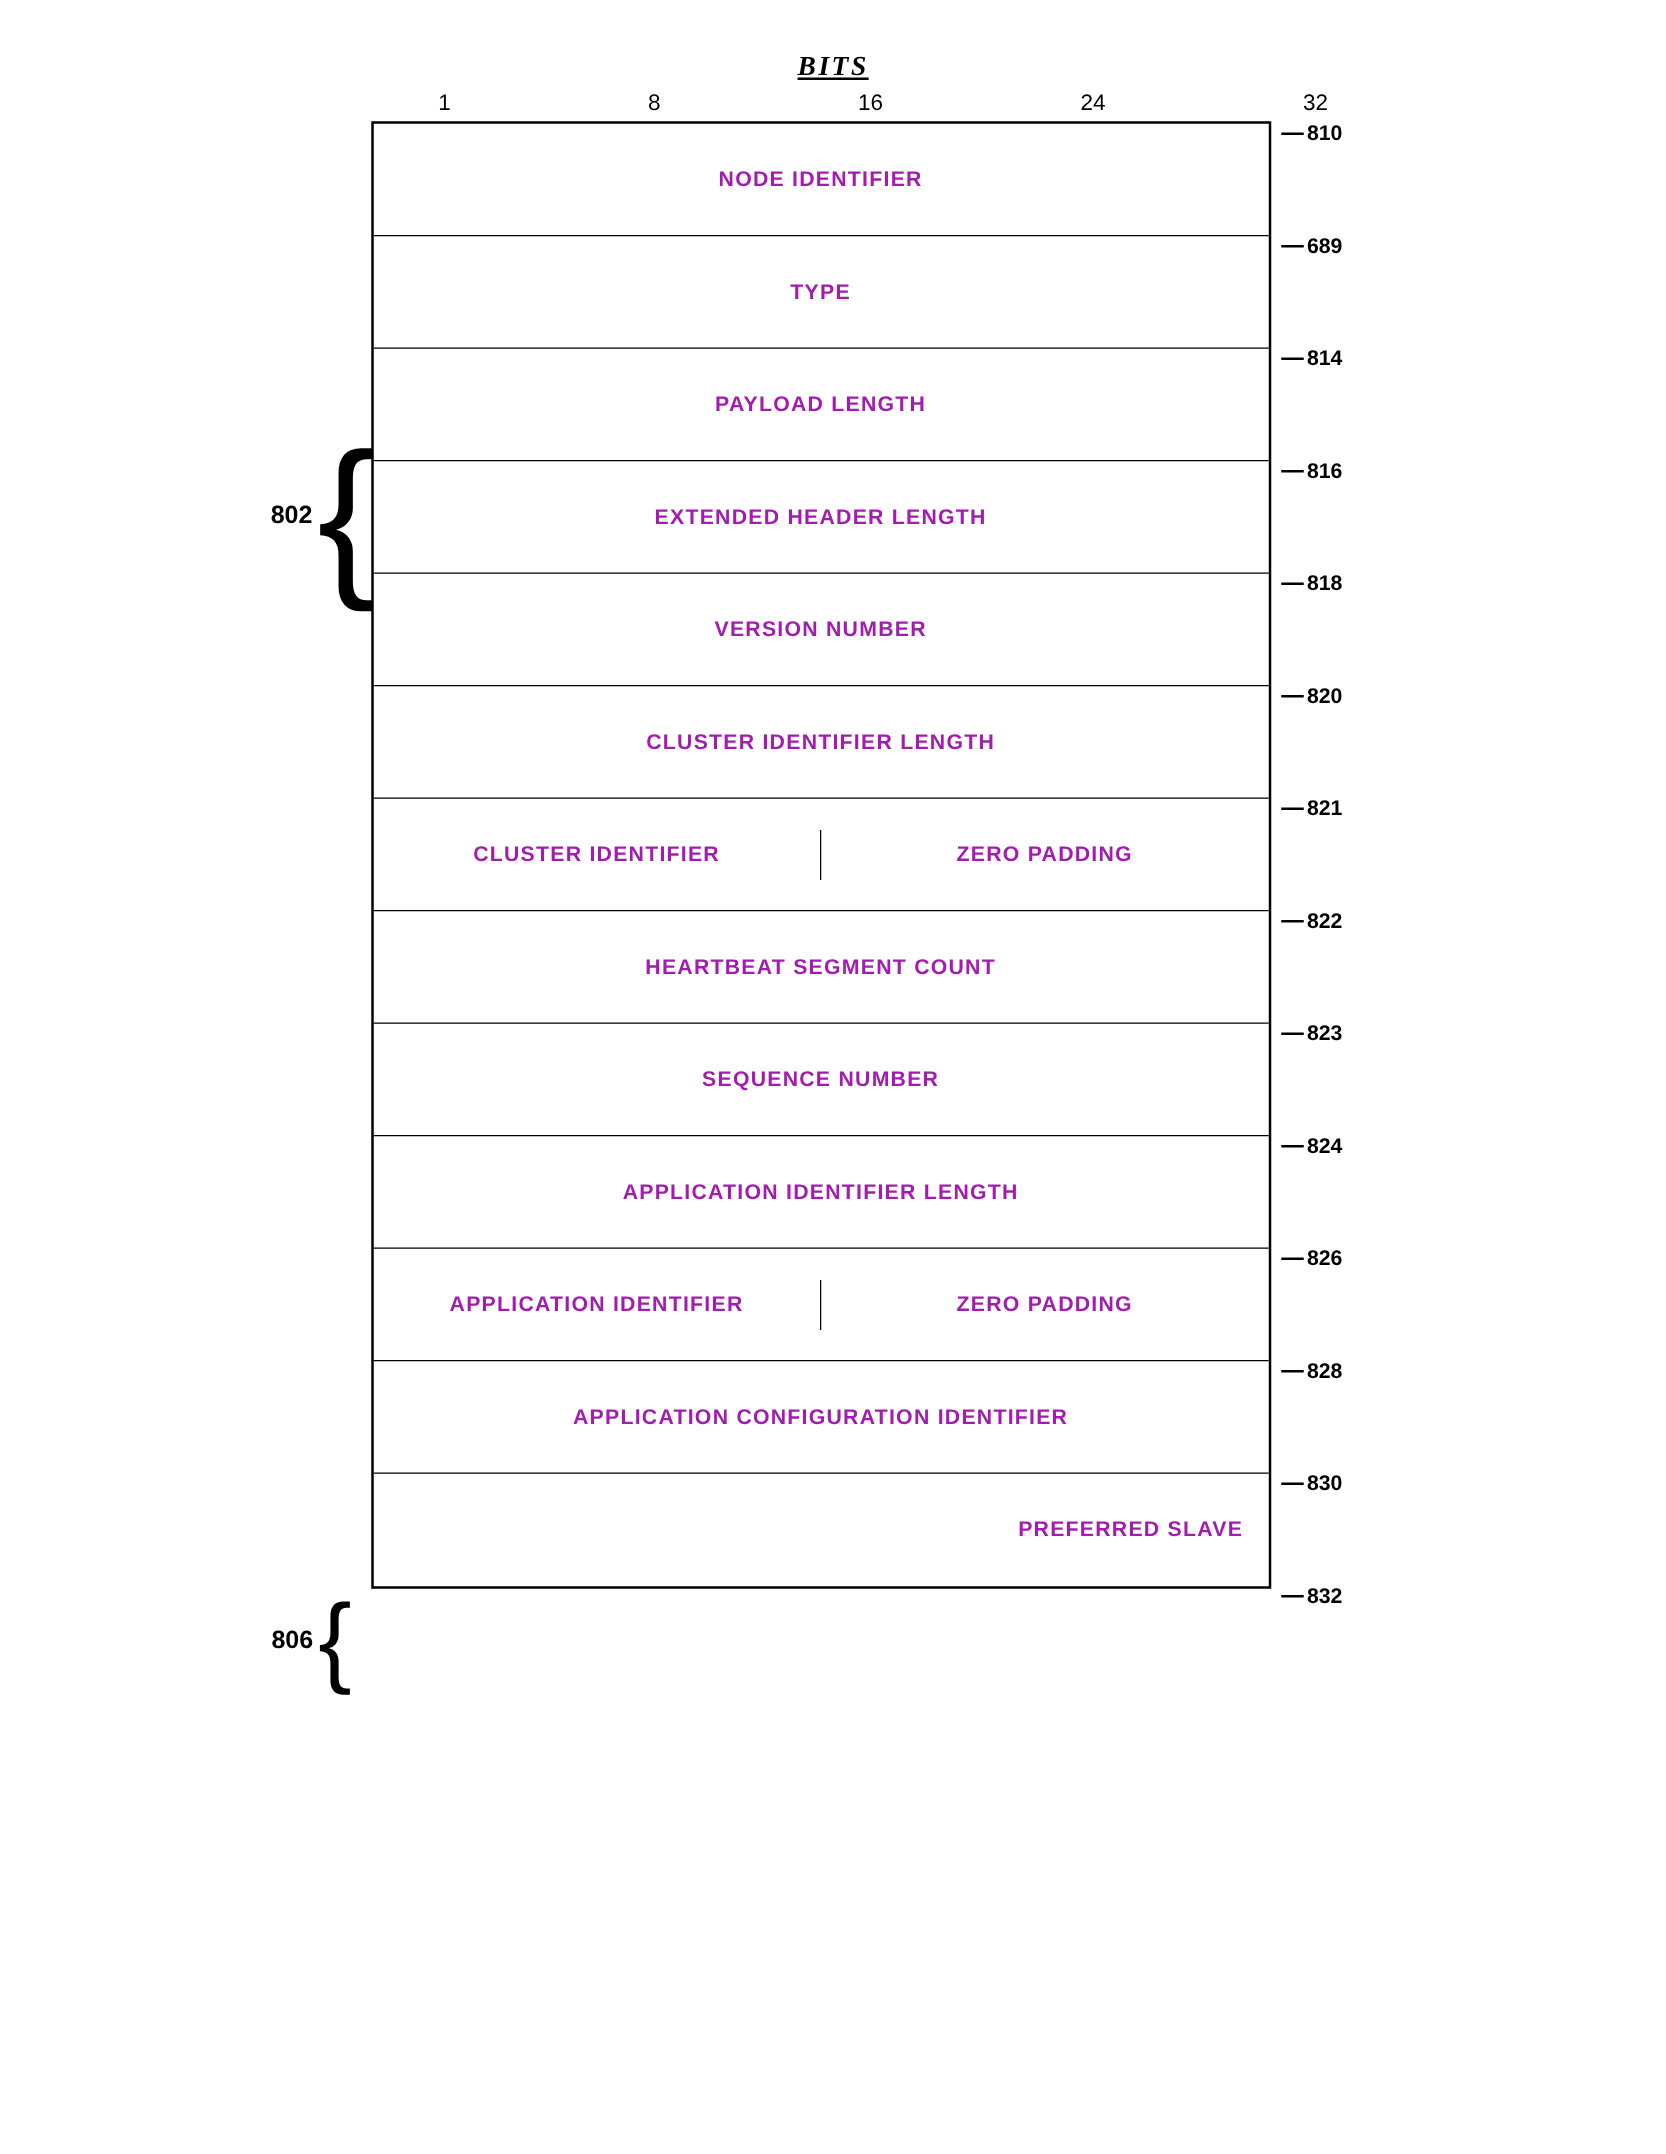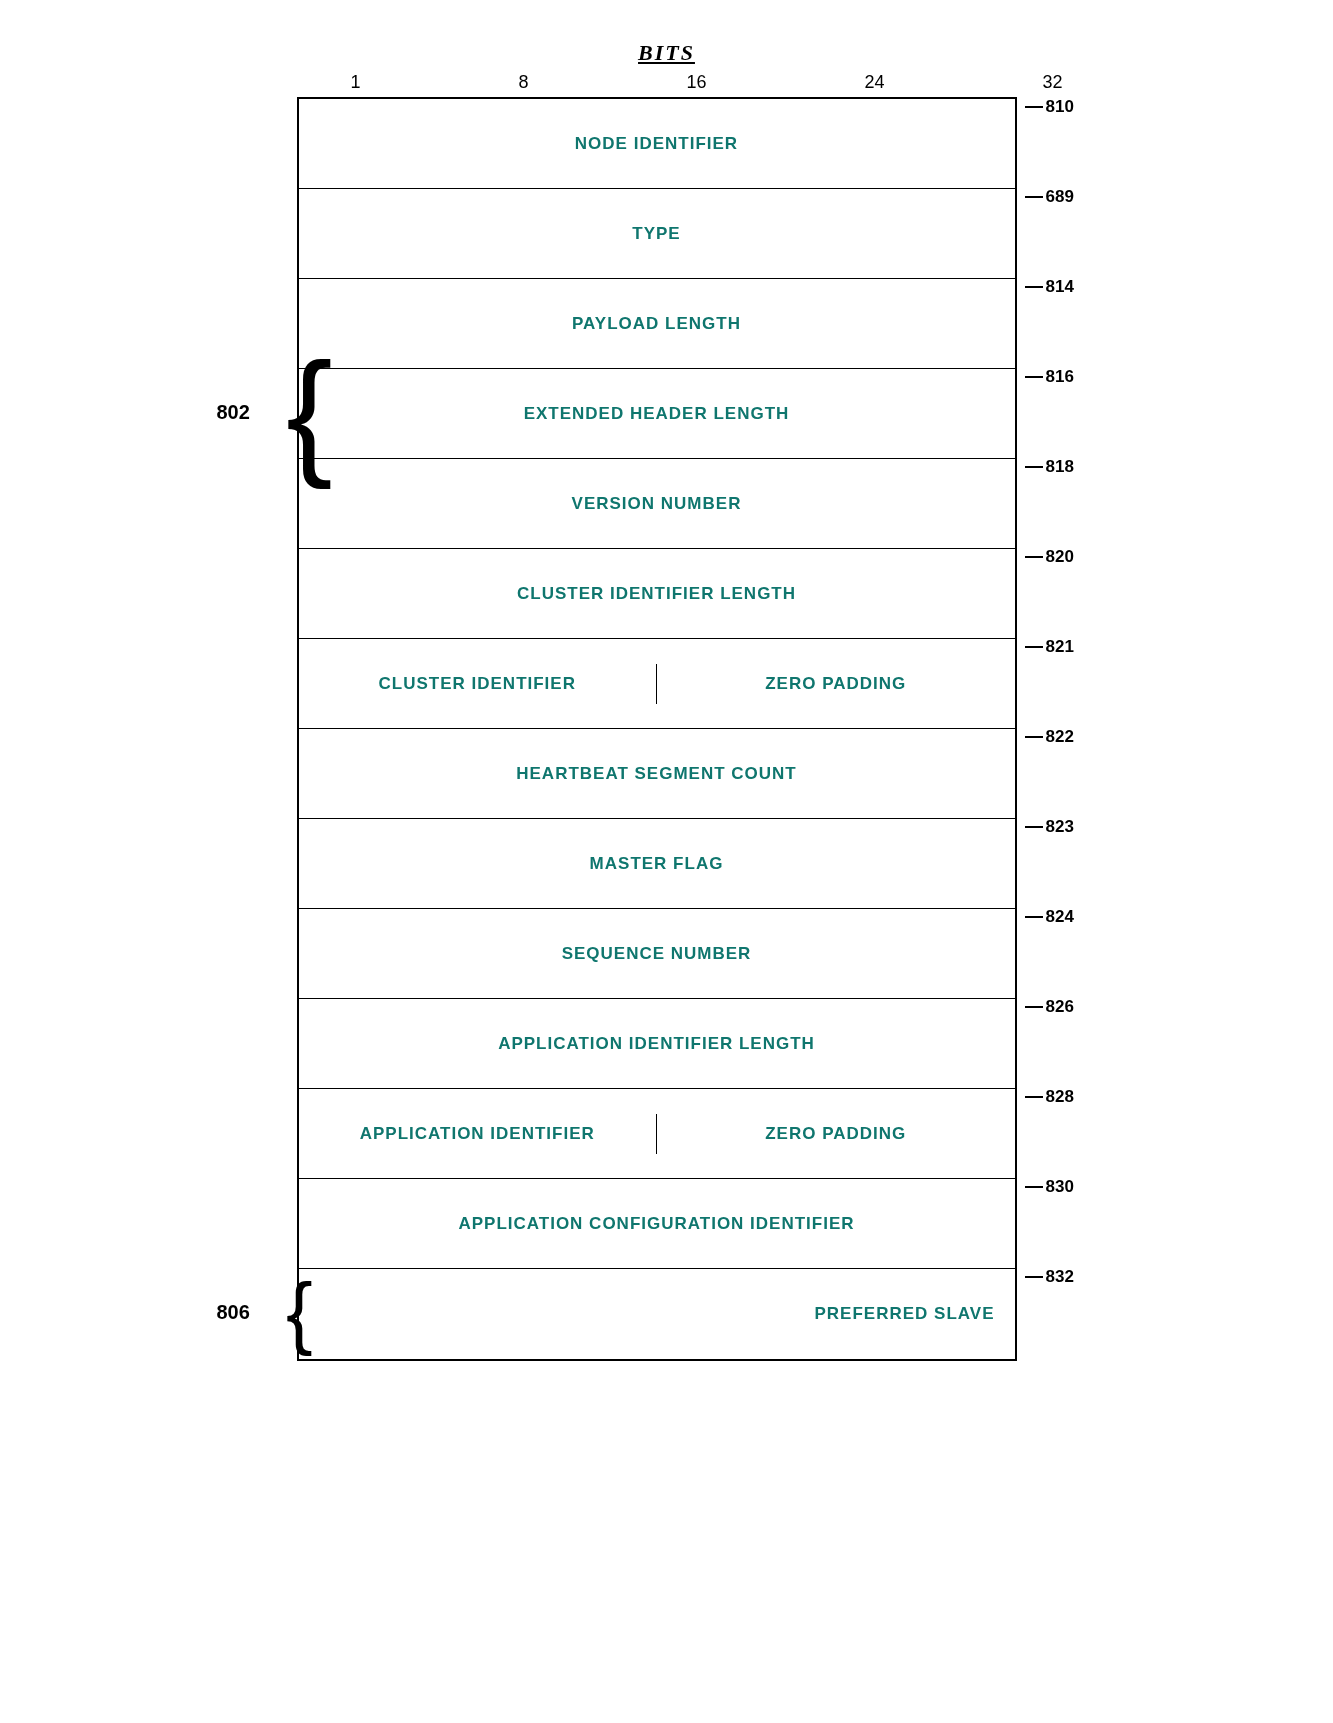--- a/index.html
+++ b/index.html
@@ -46,21 +46,20 @@
       flex-direction: column;
       width: 80px;
       position: relative;
       height: 1480px;
     }
     .bracket {
       position: absolute;
       display: flex;
       flex-direction: row;
       align-items: center;
-      gap: 32px;
     }
     .bracket-label {
       font-size: 20px;
       font-weight: bold;
       font-family: Arial, sans-serif;
       color: #000;
       margin-right: 4px;
       width: 34px;
       text-align: right;
     }
@@ -82,21 +81,21 @@
     .row:last-child {
       border-bottom: none;
     }
     .row-label {
       font-size: 17px;
       font-weight: bold;
       font-family: Arial, sans-serif;
       text-align: center;
       letter-spacing: 1px;
       padding: 10px 20px;
-      color: #0f766e;
+      color: #a21caf;
     }
     .row-split {
       display: flex;
       width: 100%;
       min-height: 90px;
     }
     .row-split-left {
       flex: 1;
       border-right: 1.5px solid #000;
       display: flex;
@@ -181,23 +180,20 @@
         </div>
         <div class="row-split-right">
           <span class="row-label">ZERO PADDING</span>
         </div>
       </div>
 
       <div class="row">
         <span class="row-label">HEARTBEAT SEGMENT COUNT</span>
       </div>
 
-      <div class="row">
-        <span class="row-label">MASTER FLAG</span>
-      </div>
 
       <div class="row">
         <span class="row-label">SEQUENCE NUMBER</span>
       </div>
 
       <div class="row">
         <span class="row-label">APPLICATION IDENTIFIER LENGTH</span>
       </div>
 
       <div class="row row-split">

